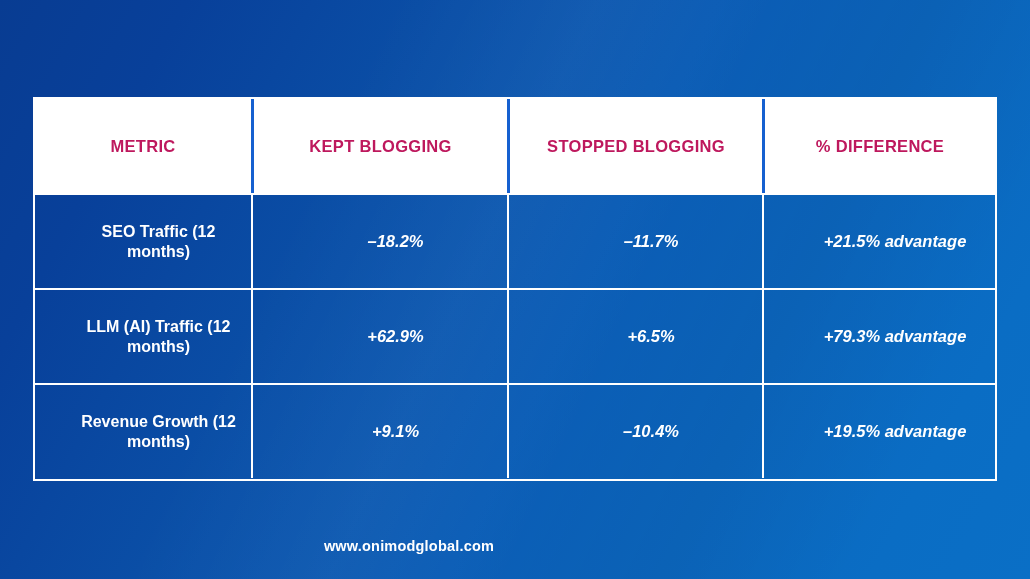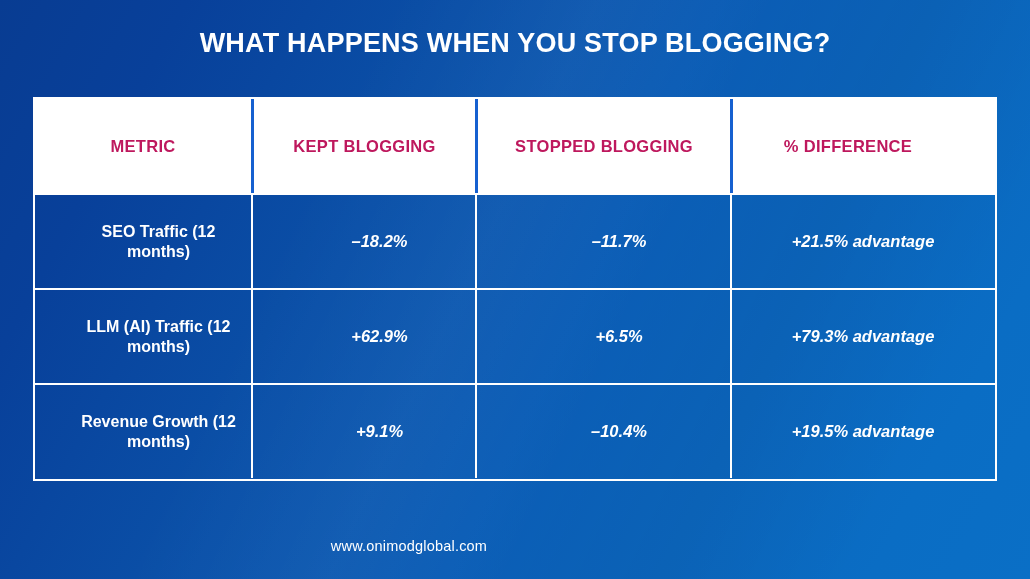--- a/index.html
+++ b/index.html
@@ -101,21 +101,21 @@
     align-items: center;
     justify-content: center;
     text-align: center;
     box-sizing: border-box;
     padding: 4px 10px;
     line-height: 1.25;
   }
 
   
   .c1 { width: 216px; }
-  .c2 { width: 224px; text-align: right; }
+  .c2 { width: 256px; text-align: right; }
   .c3 { width: 255px; }
   .c4 { width: 233px; }
 
   .row.header .cell + .cell { border-left: 3px solid #1560D0; }
   .row.body   .cell + .cell { border-left: 2px solid #FFFFFF; font-style: italic; }
 
   .row.header .cell {
     color: #be185d;
     font-size: 16.5px;
     font-weight: bold;
@@ -132,32 +132,31 @@
   .row.body .c1 { font-size: 16px; }
 
   #footer {
     position: absolute;
     left: 0;
     top: 538px;
     width: 818px;
     text-align: center;
     color: #FFFFFF;
     font-size: 14.5px;
-    font-weight: normal;
+    font-weight: bold;
     letter-spacing: 0.2px;
   }
 </style>
 </head>
 <body>
 
 <div id="slide">
 
   <div id="sheen"></div>
 
-  <div id="title">WHAT HAPPENS WHEN YOU STOP BLOGGING?</div>
 
   <div id="table">
 
     <div class="row header">
       <div class="cell c1">METRIC</div>
       <div class="cell c2">KEPT BLOGGING</div>
       <div class="cell c3">STOPPED BLOGGING</div>
       <div class="cell c4">% DIFFERENCE</div>
     </div>
 

